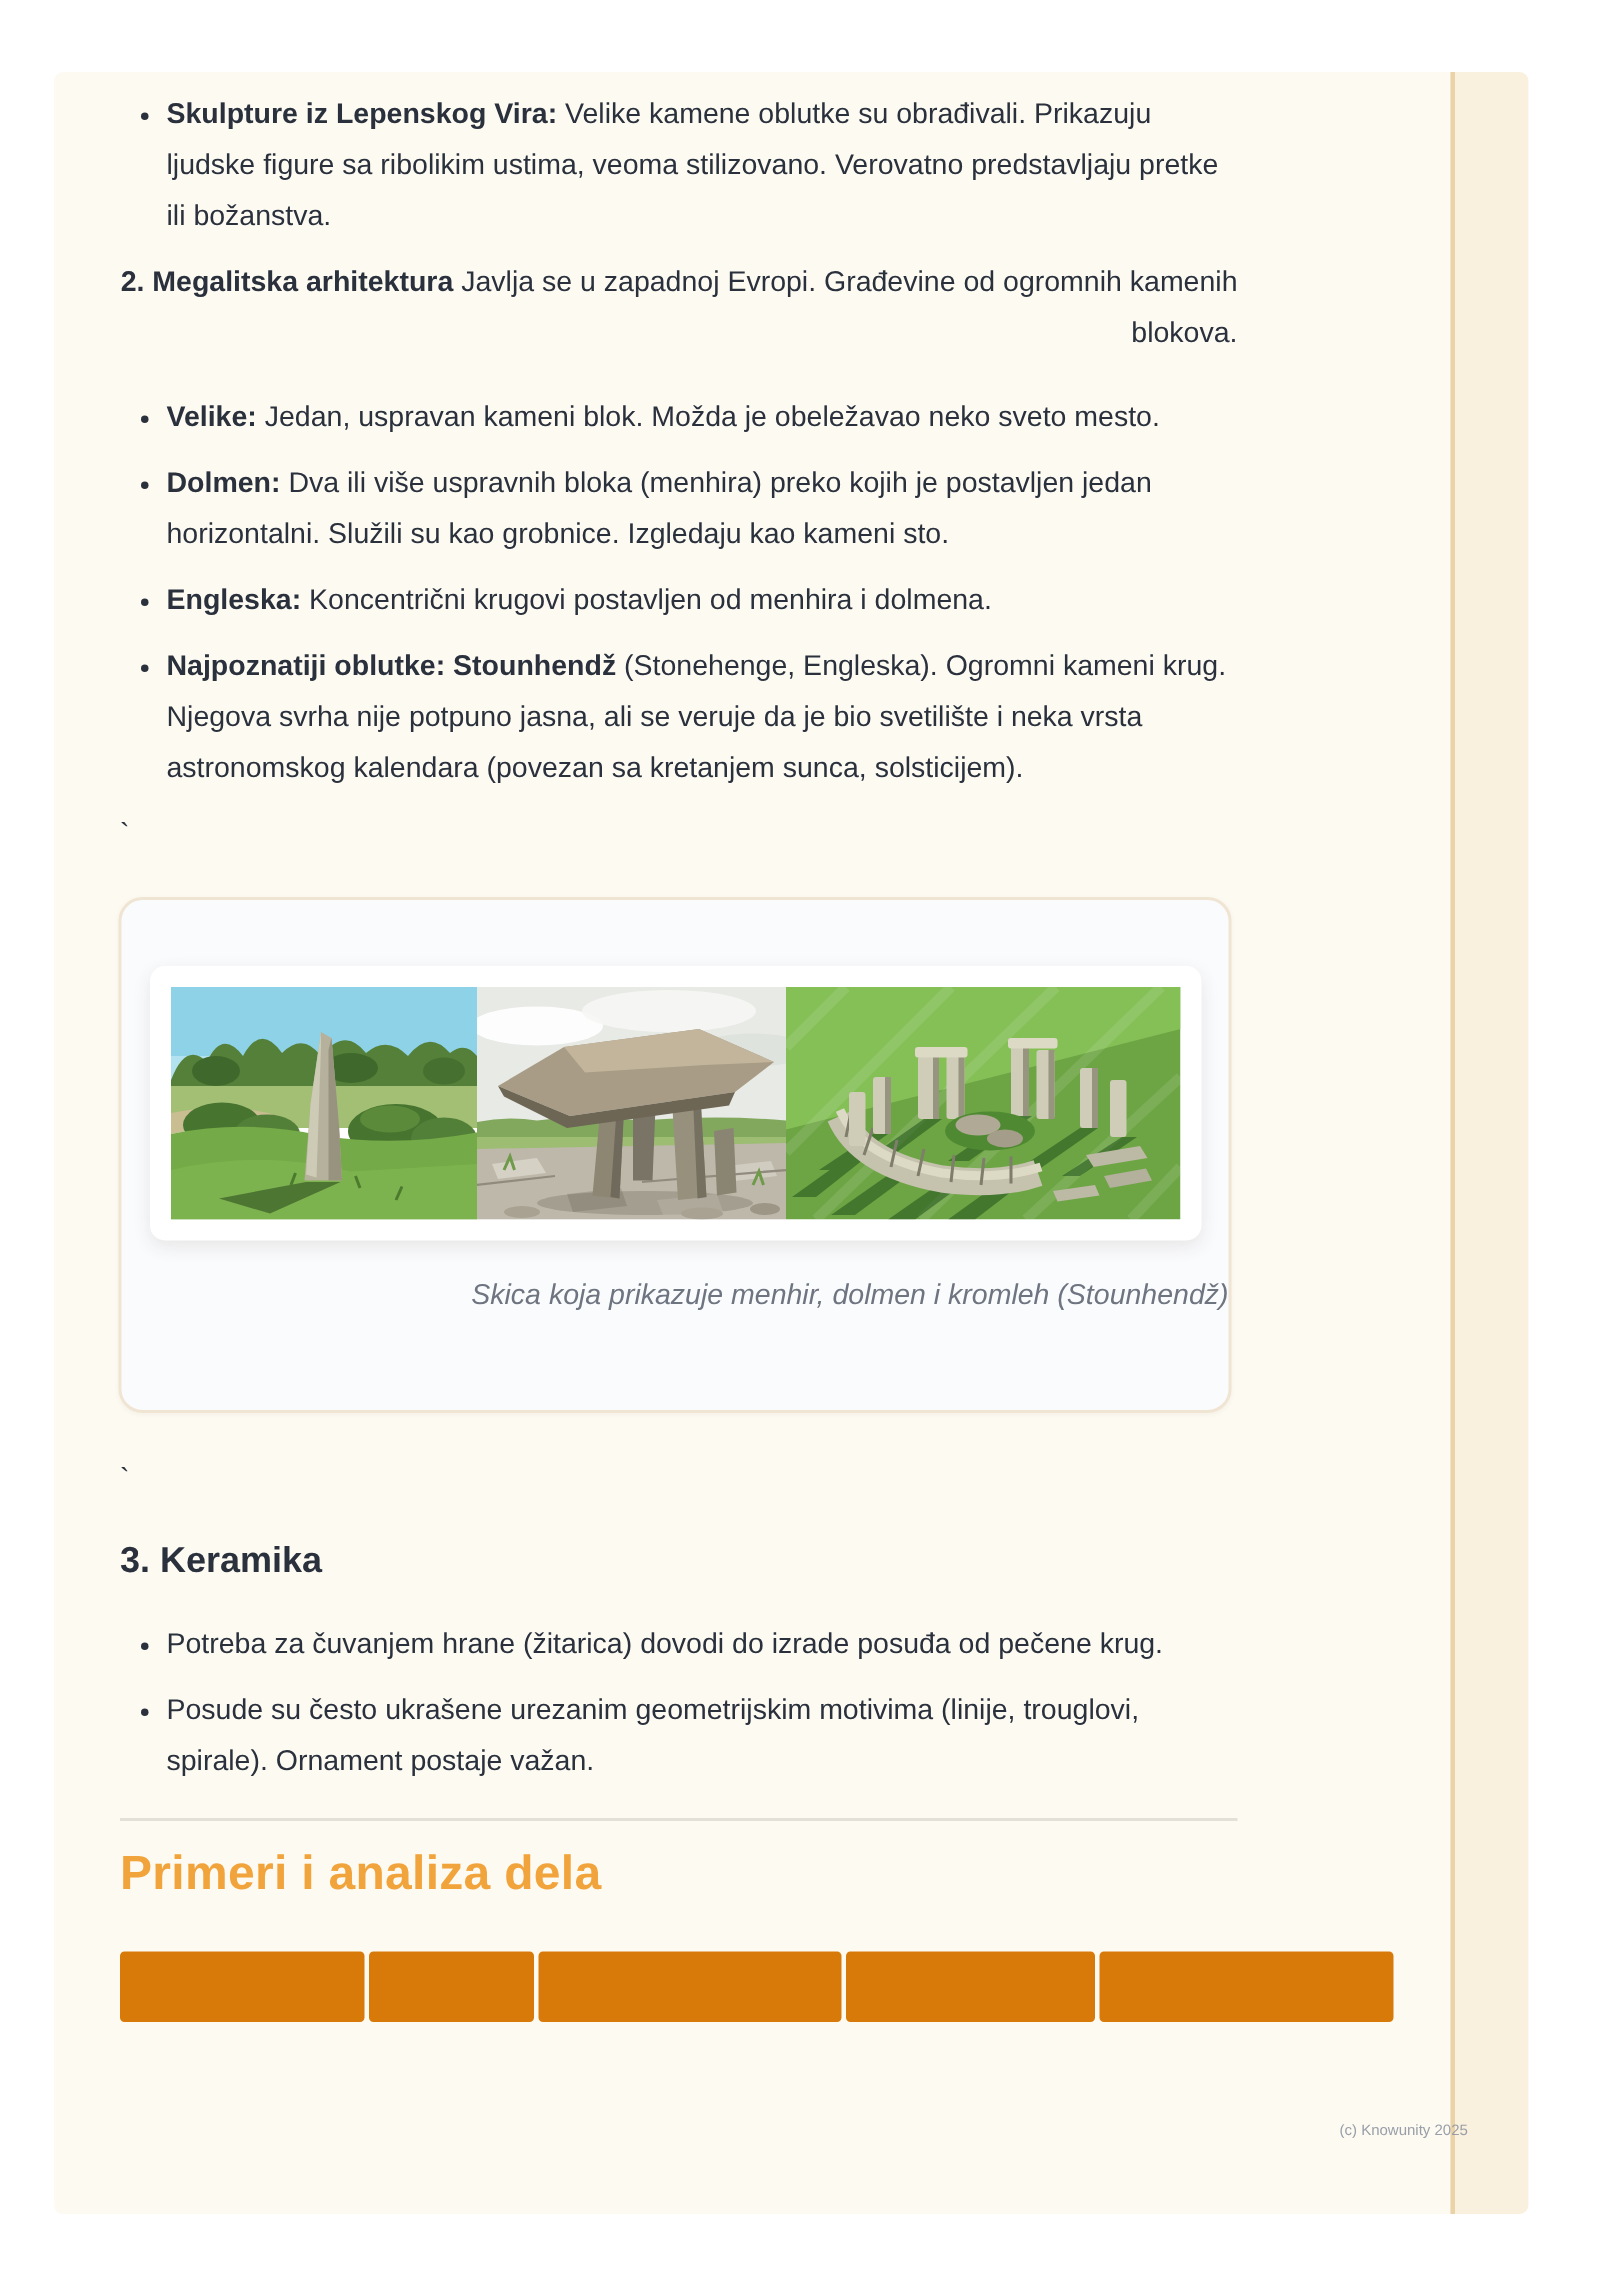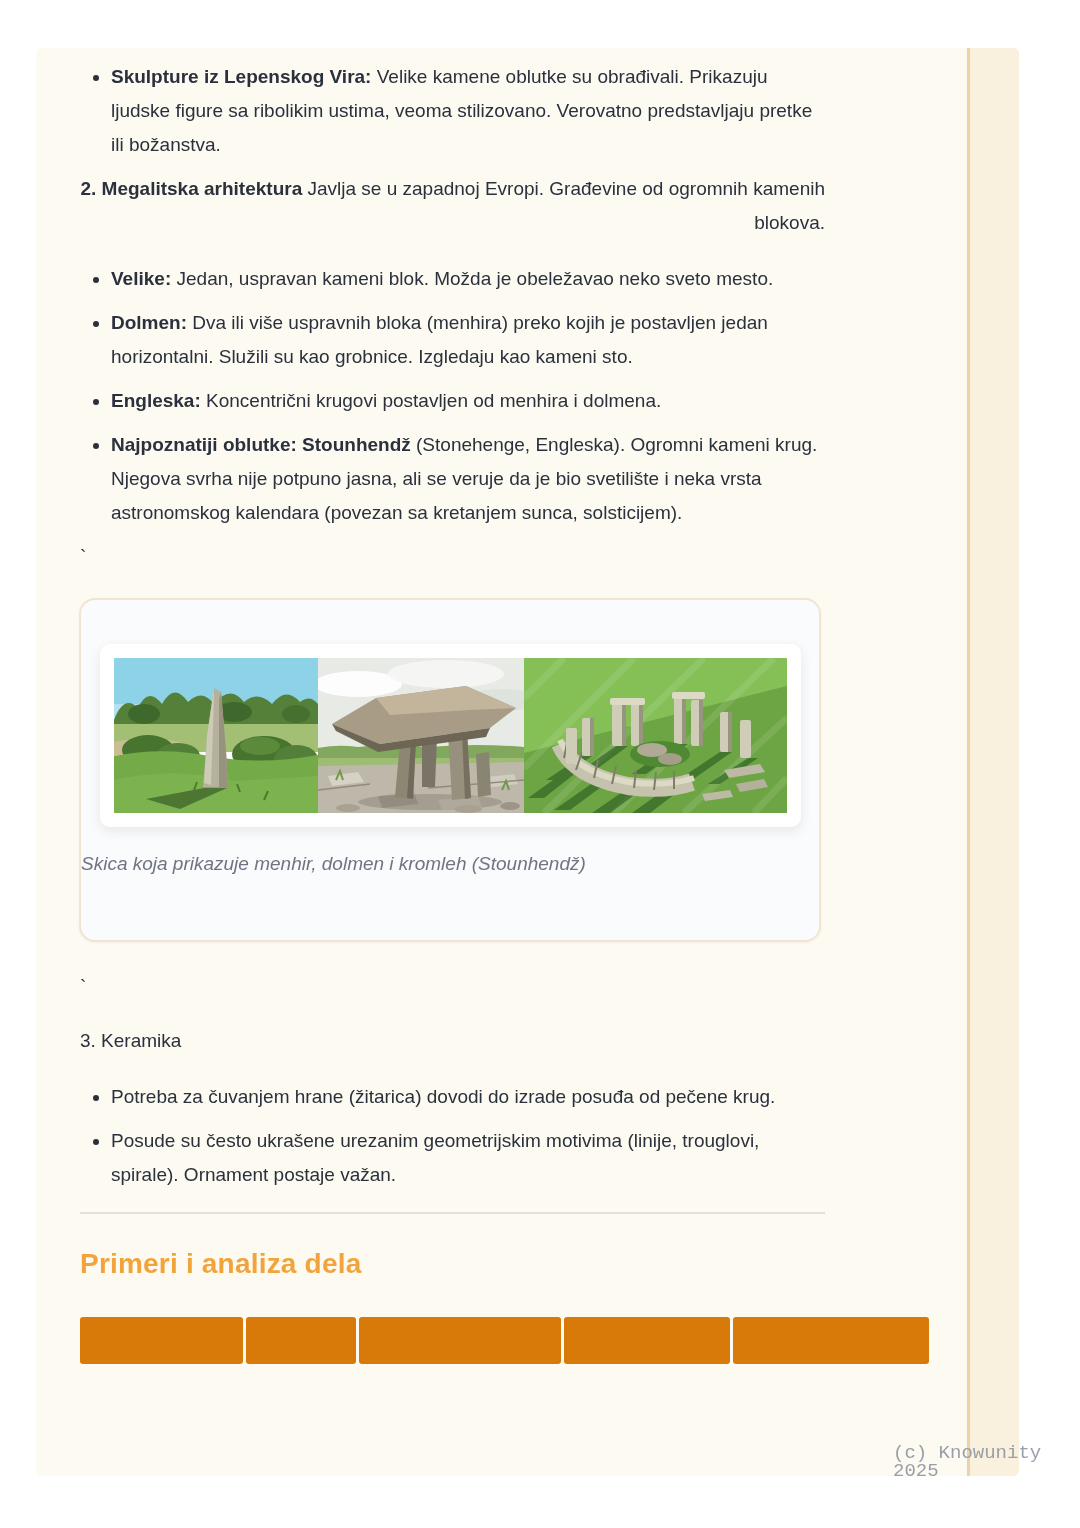--- a/index.html
+++ b/index.html
@@ -34,36 +34,36 @@
     box-shadow:0 1px 3px rgba(120,100,60,0.06);
   }
   figure{margin:0;}
   .photo-box{
     width:701px;margin:44px auto 0;box-sizing:border-box;padding:14px;
     background:#ffffff;border-radius:10px;display:flex;
     box-shadow:0 4px 12px rgba(60,50,30,0.10);
   }
   .photo-box svg{display:block;}
   .figure-caption{
-    margin-top:20px;text-align:left;font-style:italic;
+    margin-top:20px;text-align:right;font-style:italic;
     color:#6e7580;font-size:19px;line-height:34px;
   }
-  h3.subhead{margin:20px 0 0 0;font-size:19px;line-height:34px;font-weight:normal;}
+  h3.subhead{margin:20px 0 0 0;font-size:24px;line-height:34px;font-weight:bold;}
   hr.divider{margin:20px 0 0 0;border:none;border-top:2px solid #e3e0d8;width:745px;}
   h2.primeri{
-    margin:30px 0 0 0;font-size:28px;line-height:40px;font-weight:bold;
+    margin:14px 0 0 0;font-size:32px;line-height:40px;font-weight:bold;
     color:#f2a43c;letter-spacing:0.2px;
   }
   .table-head{margin-top:33px;display:flex;gap:3px;width:849px;}
   .th-cell{height:47px;background:#d77a0a;border-radius:3px;flex:none;}
   .th-c1{width:163px;} .th-c2{width:110px;} .th-c3{width:202px;}
   .th-c4{width:166px;} .th-c5{width:196px;}
   .watermark{
-    position:absolute;left:893px;top:1444px;z-index:6;
-    font-size:19px;line-height:18px;color:rgba(148,154,164,0.95);font-family:Liberation Mono, monospace;
+    position:absolute;left:893px;top:1412px;z-index:6;
+    font-size:10px;line-height:18px;color:rgba(148,154,164,0.95);
   }
 </style>
 </head>
 <body>
 
 <div class="page">
   <div class="side-strip"></div>
 
   <div class="content">
 

